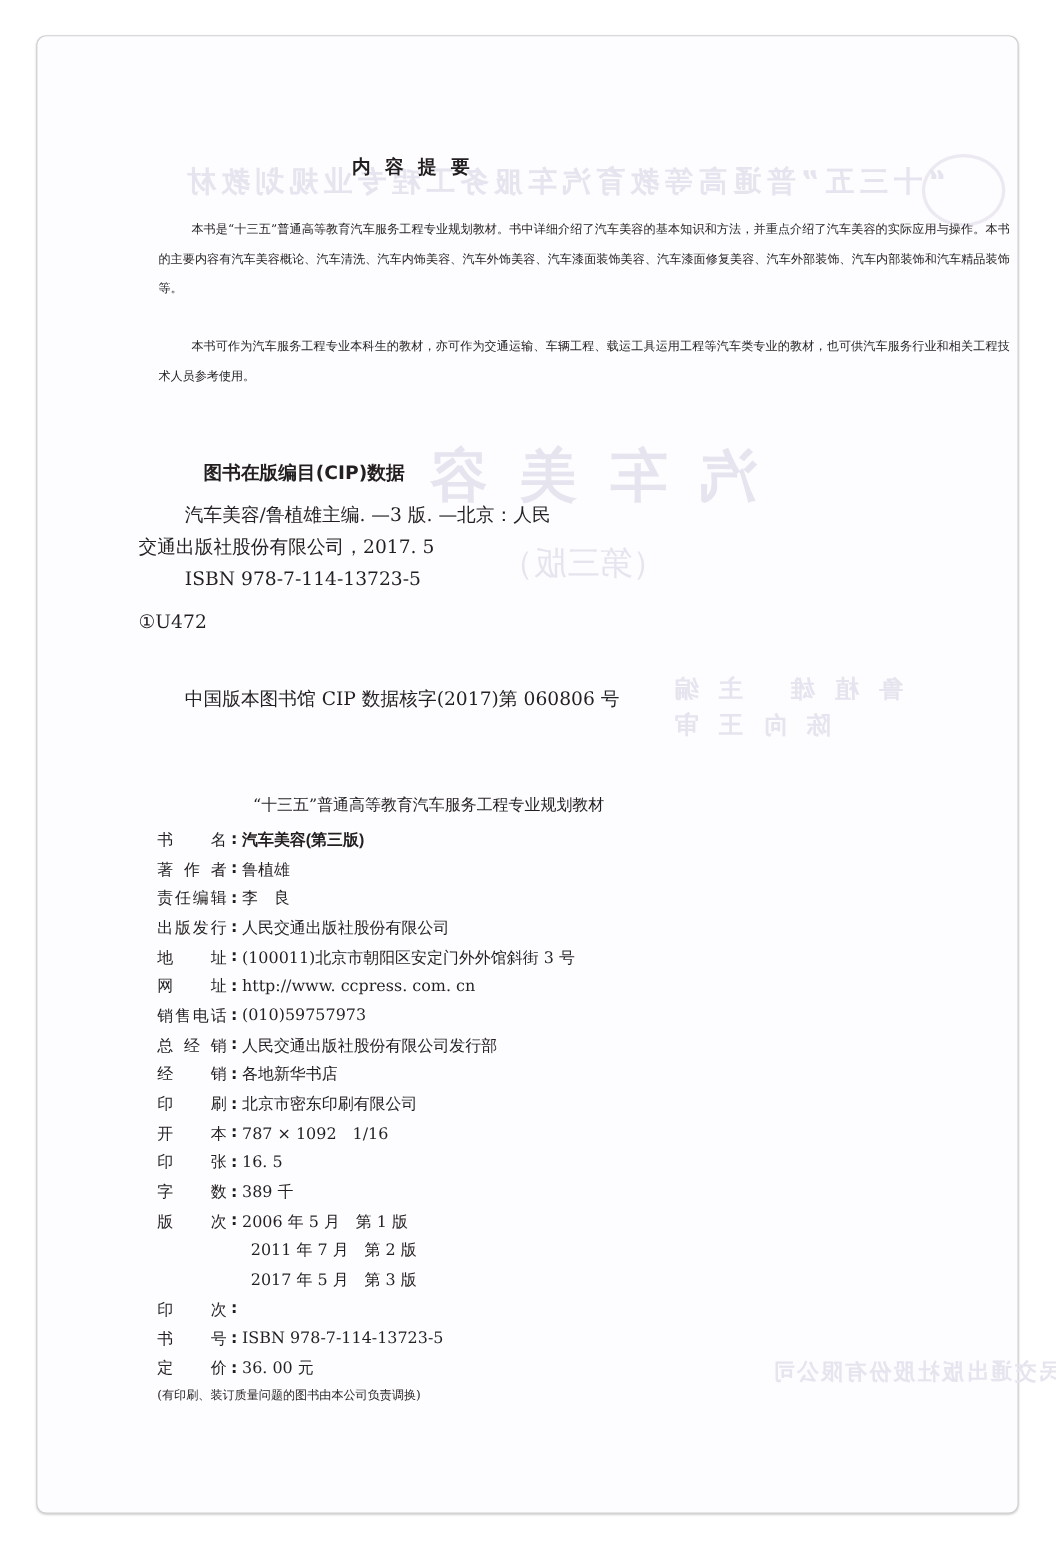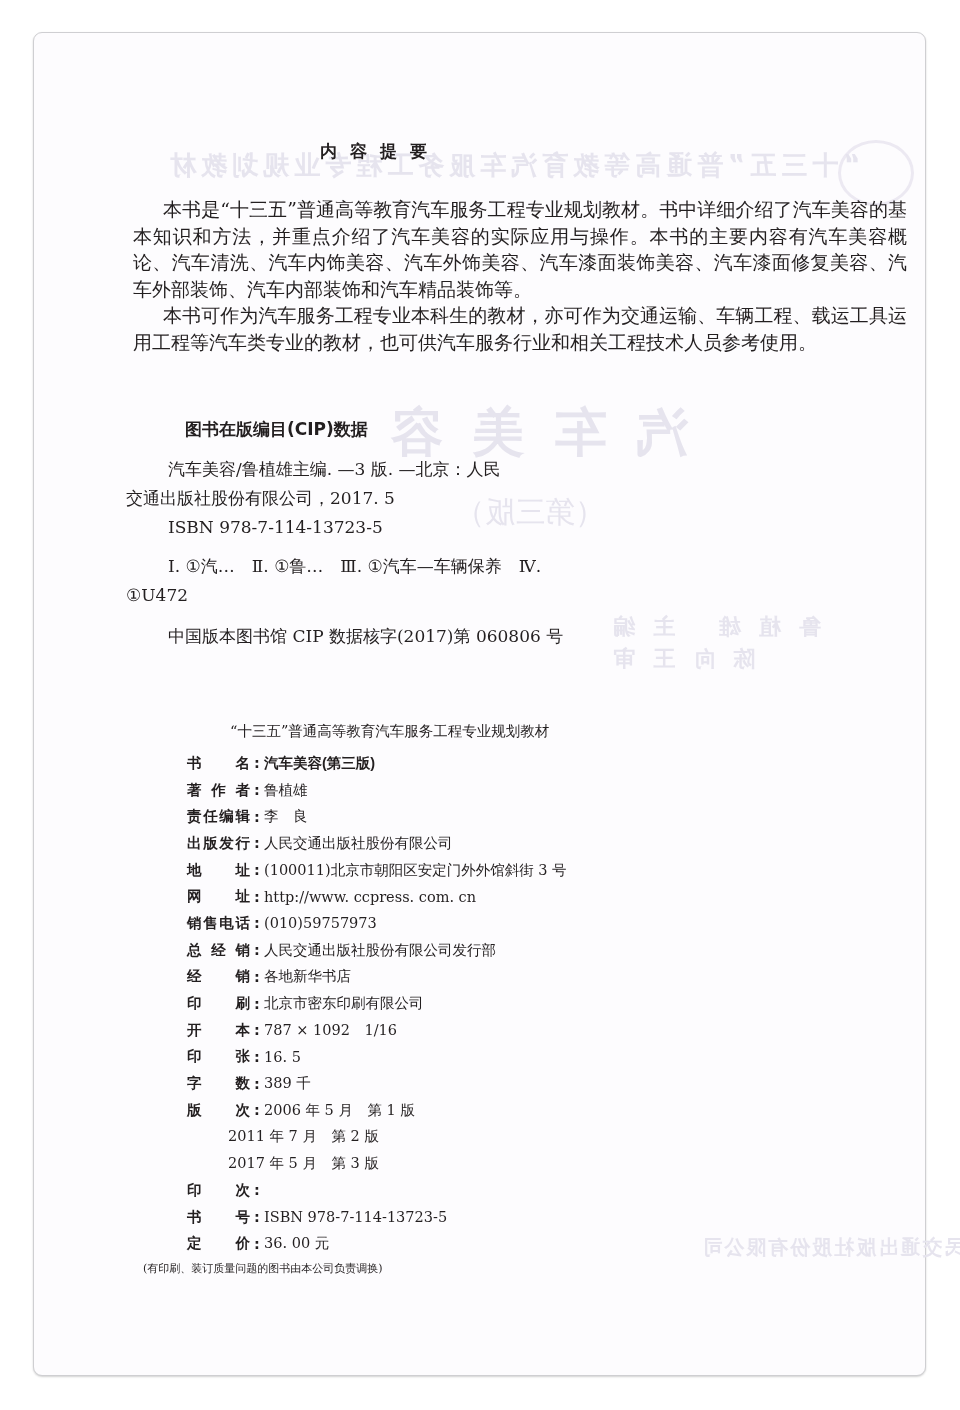--- a/index.html
+++ b/index.html
@@ -77,23 +77,23 @@
       left: 0; width: 760px;
       top: 140px;
       text-align: center;
       font-family: "DejaVu Sans", sans-serif;
       font-size: 17px;
       font-weight: bold;
       letter-spacing: 13px;
     }
     .para {
       position: absolute;
-      left: 133px;
+      left: 144px;
       width: 774px;
-      font-size: 19px;
+      font-size: 11px;
       line-height: 26.5px;
       text-indent: 30px;
       text-align: justify;
       margin: 0;
     }
     .para.p1 { top: 196px; }
     .para.p2 { top: 302px; }
 
     .cip-heading {
       position: absolute;
@@ -132,24 +132,23 @@
     .info li {
       height: 26.7px;
       display: flex;
       align-items: center;
       white-space: nowrap;
     }
     .info .label {
       display: inline-block;
       width: 63px;
       font-family: "DejaVu Sans", sans-serif;
-      font-weight: bold;
+      font-weight: normal;
       text-align-last: justify;
       letter-spacing: 0;
-      margin-left: 44px;
     }
     .info .colon {
       font-family: "DejaVu Sans", sans-serif;
       font-weight: bold;
       width: 14px;
       display: inline-block;
       text-align: center;
     }
     .info .value { display: inline-block; }
     .info .value.bold {
@@ -181,21 +180,20 @@
 <p class="para p1">本书是“十三五”普通高等教育汽车服务工程专业规划教材。书中详细介绍了汽车美容的基本知识和方法，并重点介绍了汽车美容的实际应用与操作。本书的主要内容有汽车美容概论、汽车清洗、汽车内饰美容、汽车外饰美容、汽车漆面装饰美容、汽车漆面修复美容、汽车外部装饰、汽车内部装饰和汽车精品装饰等。</p>
 <p class="para p2">本书可作为汽车服务工程专业本科生的教材，亦可作为交通运输、车辆工程、载运工具运用工程等汽车类专业的教材，也可供汽车服务行业和相关工程技术人员参考使用。</p>
 
 <div class="cip-heading">图书在版编目(CIP)数据</div>
 <div class="cip block1">
   <span class="indent">汽车美容/鲁植雄主编. —3 版. —北京：人民</span>
   <span>交通出版社股份有限公司，2017. 5</span>
   <span class="indent">ISBN 978-7-114-13723-5</span>
 </div>
 <div class="cip block2">
-  <span class="indent">Ⅰ. ①汽…　Ⅱ. ①鲁…　Ⅲ. ①汽车—车辆保养　Ⅳ.</span>
   <span>①U472</span>
 </div>
 <div class="cip block3">
   <span class="indent">中国版本图书馆 CIP 数据核字(2017)第 060806 号</span>
 </div>
 
 <div class="series-line">“十三五”普通高等教育汽车服务工程专业规划教材</div>
 <ul class="info">
   <li>
     <span class="label">书名</span>

